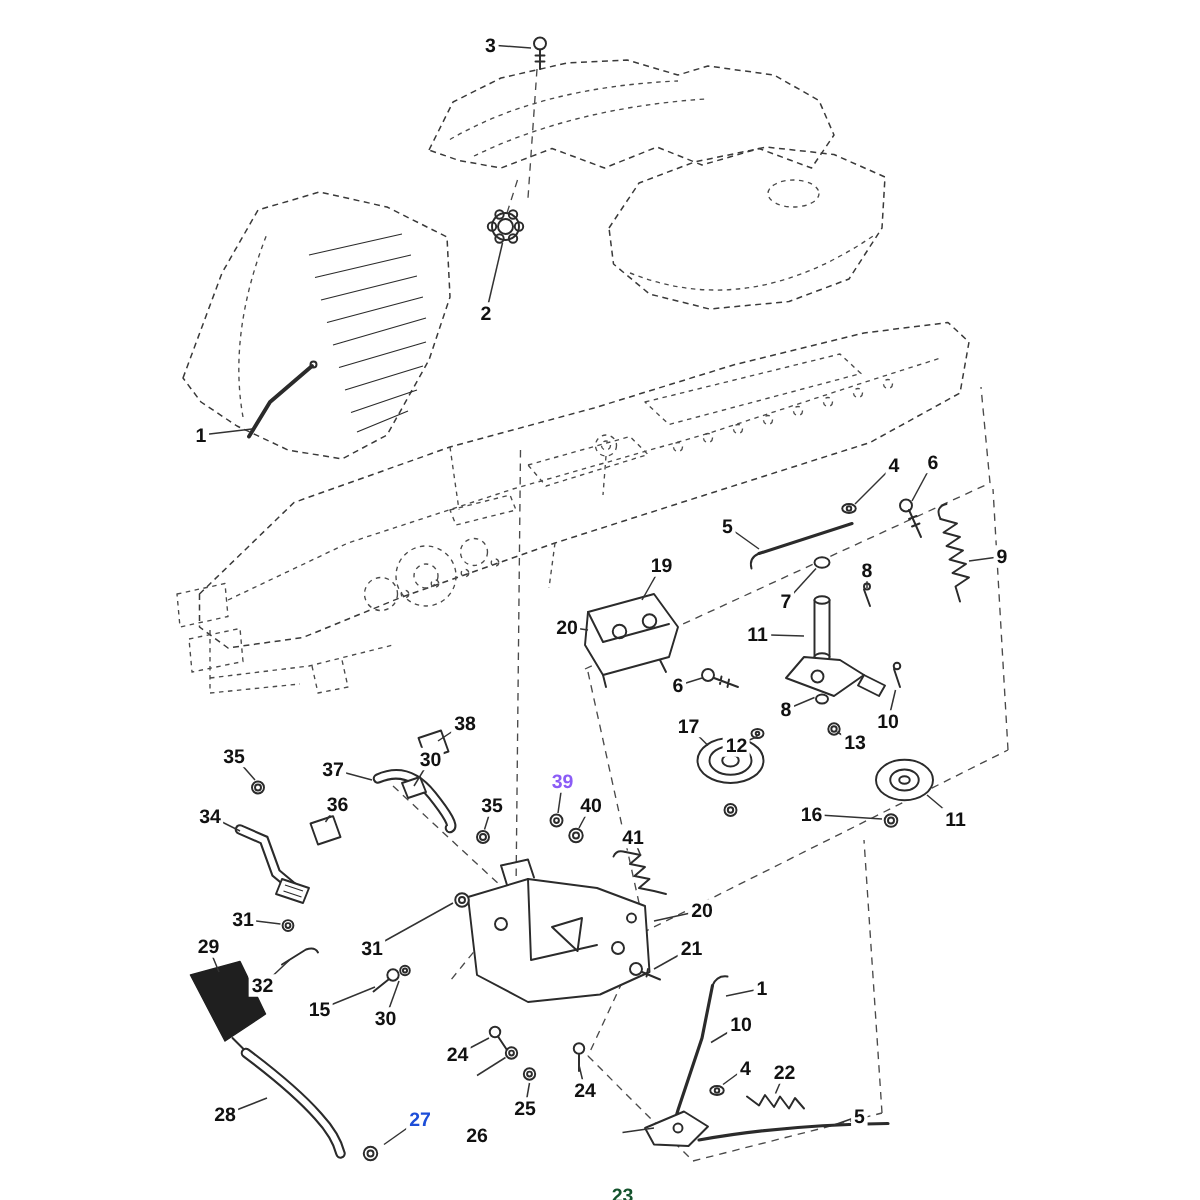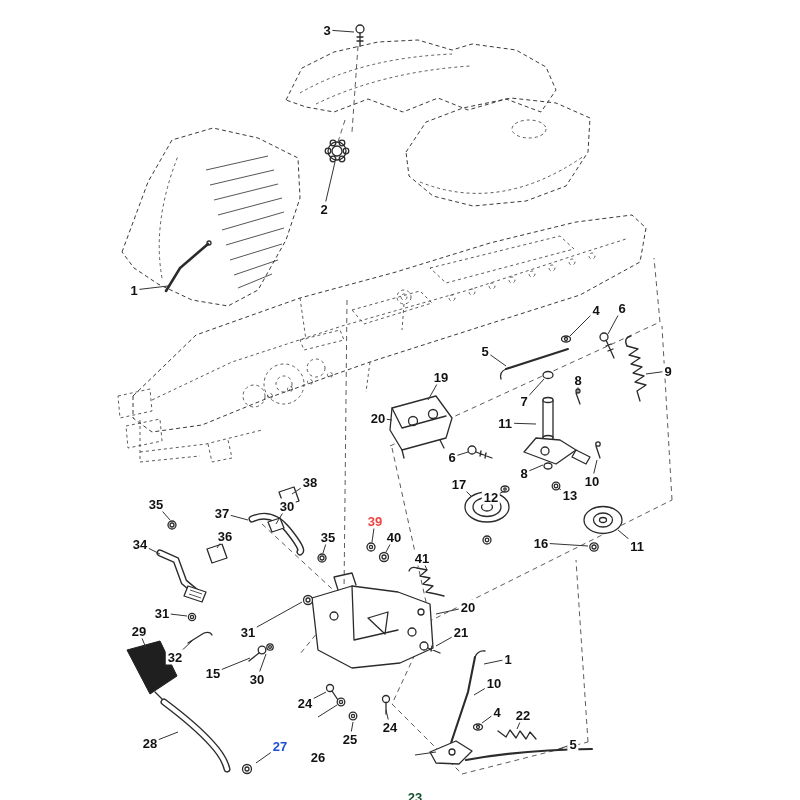--- a/index.html
+++ b/index.html
@@ -367,21 +367,21 @@
       <div class="callout" style="left: 592px; top: 481px; color: rgb(17, 17, 17);">10</div>
       <div class="callout" style="left: 491px; top: 497px; color: rgb(17, 17, 17);">12</div>
       <div class="callout" style="left: 570px; top: 495px; color: rgb(17, 17, 17);">13</div>
       <div class="callout" style="left: 310px; top: 482px; color: rgb(17, 17, 17);">38</div>
       <div class="callout" style="left: 156px; top: 504px; color: rgb(17, 17, 17);">35</div>
       <div class="callout" style="left: 287px; top: 506px; color: rgb(17, 17, 17);">30</div>
       <div class="callout" style="left: 222px; top: 513px; color: rgb(17, 17, 17);">37</div>
       <div class="callout" style="left: 637px; top: 546px; color: rgb(17, 17, 17);">11</div>
       <div class="callout" style="left: 225px; top: 536px; color: rgb(17, 17, 17);">36</div>
       <div class="callout" style="left: 140px; top: 544px; color: rgb(17, 17, 17);">34</div>
-      <div class="callout" style="left: 375px; top: 521px; color: #ef4444;">39</div>
+      <div class="callout" style="left: 375px; top: 521px; color: #8b5cf6;">39</div>
       <div class="callout" style="left: 394px; top: 537px; color: rgb(17, 17, 17);">40</div>
       <div class="callout" style="left: 328px; top: 537px; color: rgb(17, 17, 17);">35</div>
       <div class="callout" style="left: 422px; top: 558px; color: rgb(17, 17, 17);">41</div>
       <div class="callout" style="left: 541px; top: 543px; color: rgb(17, 17, 17);">16</div>
       <div class="callout" style="left: 162px; top: 613px; color: rgb(17, 17, 17);">31</div>
       <div class="callout" style="left: 248px; top: 632px; color: rgb(17, 17, 17);">31</div>
       <div class="callout" style="left: 468px; top: 607px; color: rgb(17, 17, 17);">20</div>
       <div class="callout" style="left: 175px; top: 657px; color: rgb(17, 17, 17);">32</div>
       <div class="callout" style="left: 461px; top: 632px; color: rgb(17, 17, 17);">21</div>
       <div class="callout" style="left: 139px; top: 631px; color: rgb(17, 17, 17);">29</div>

